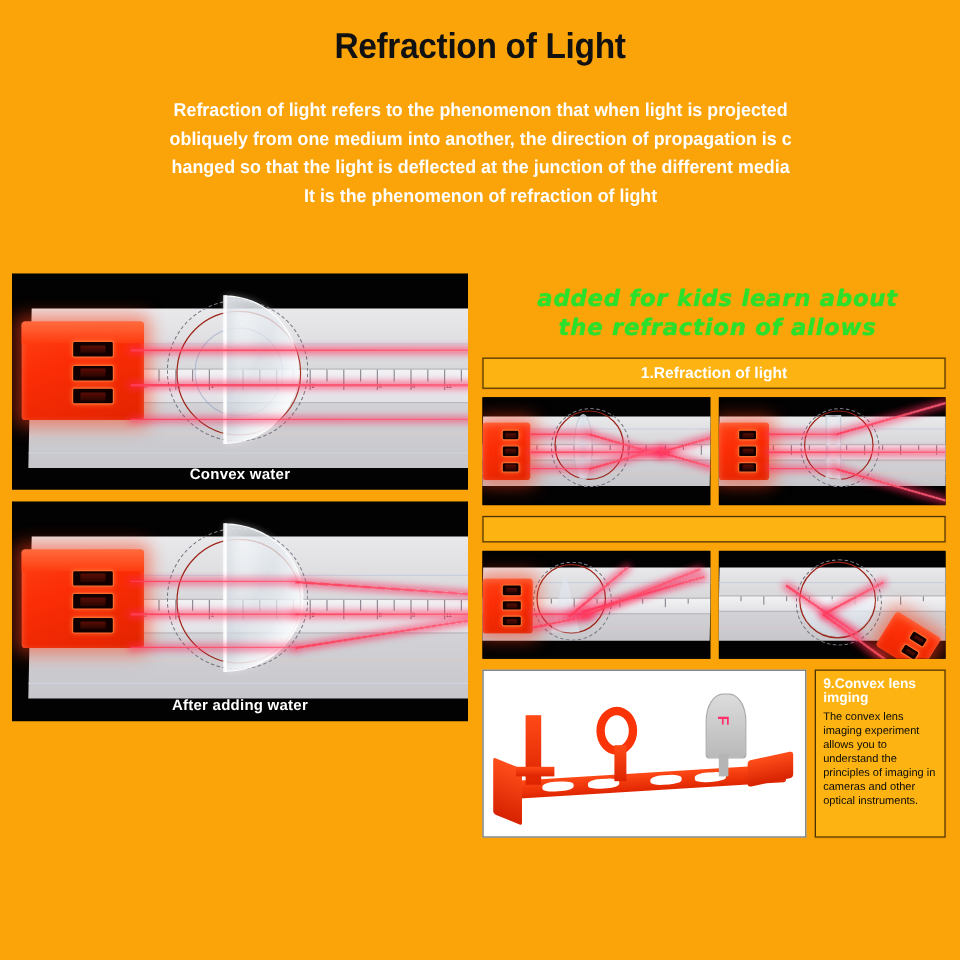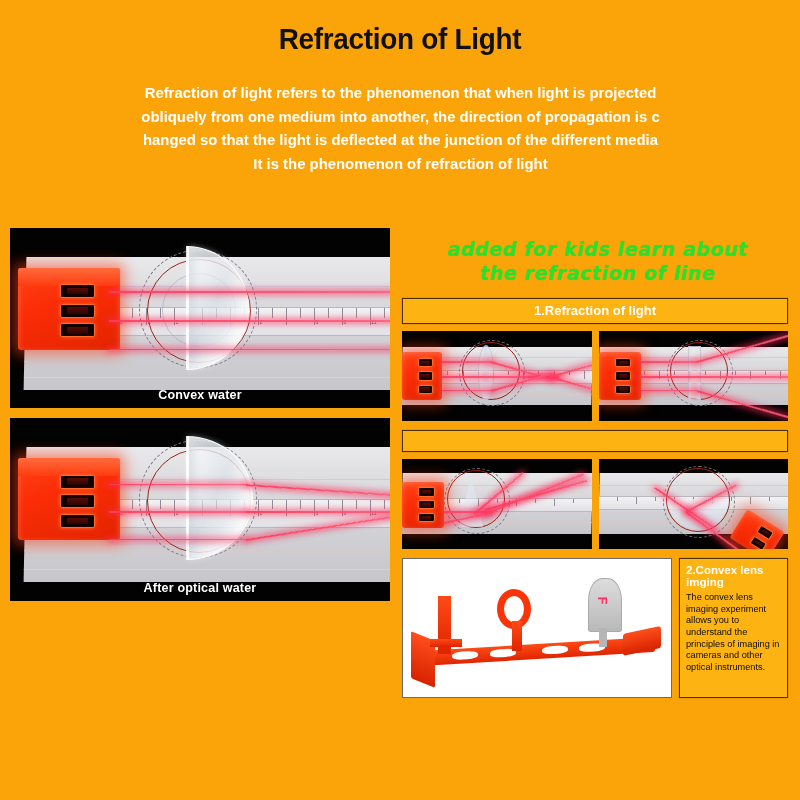--- a/index.html
+++ b/index.html
@@ -337,29 +337,29 @@
           </div>
 
           <div class="beam thin" style="left:26%;top:36%;width:36%;"></div>
           <div class="beam" style="left:26%;top:51%;width:36%;"></div>
           <div class="beam thin" style="left:26%;top:66%;width:36%;"></div>
 
           <div class="beam thin" style="left:62%;top:36%;width:42%;transform:rotate(4deg);"></div>
           <div class="beam" style="left:62%;top:51%;width:42%;"></div>
           <div class="beam thin" style="left:62%;top:66%;width:42%;transform:rotate(-9deg);"></div>
         </div>
-        <div class="cap">After optical water</div>
+        <div class="cap">After adding water</div>
       </div>
     </div>
 
     <div class="col-right">
 
       <div class="hand">
         <div>added for kids learn about</div>
-        <div>the refraction of line</div>
+        <div>the refraction of allows</div>
       </div>
 
       <div class="obox bar">
         <span class="t">1.Refraction of light</span>
       </div>
 
       <div class="rowpair">
         <div class="photo-s">
           <div class="scene">
             <div class="bg-dark"></div>
@@ -532,20 +532,20 @@
             <div class="ring" style="left:35%;top:22%;width:34px;height:40px;"></div>
             <div class="holder" style="left:40.5%;top:45%;width:4%;height:22%;"></div>
             <div class="screenplate" style="left:69%;top:14%;width:34px;height:54px;">
               <span class="fmark" style="left:10px;top:14px;">F</span>
             </div>
             <div class="holder" style="left:73%;top:50%;width:3%;height:14%;background:#b5b5b5;"></div>
           </div>
         </div>
 
         <div class="obox infobox">
-          <div class="h">2.Convex lens imging</div>
+          <div class="h">9.Convex lens imging</div>
           <div class="b">The convex lens imaging experiment allows you to understand the principles of imaging in cameras and other optical instruments.</div>
         </div>
       </div>
 
     </div>
   </div>
 </div>
 
 </body></html>

